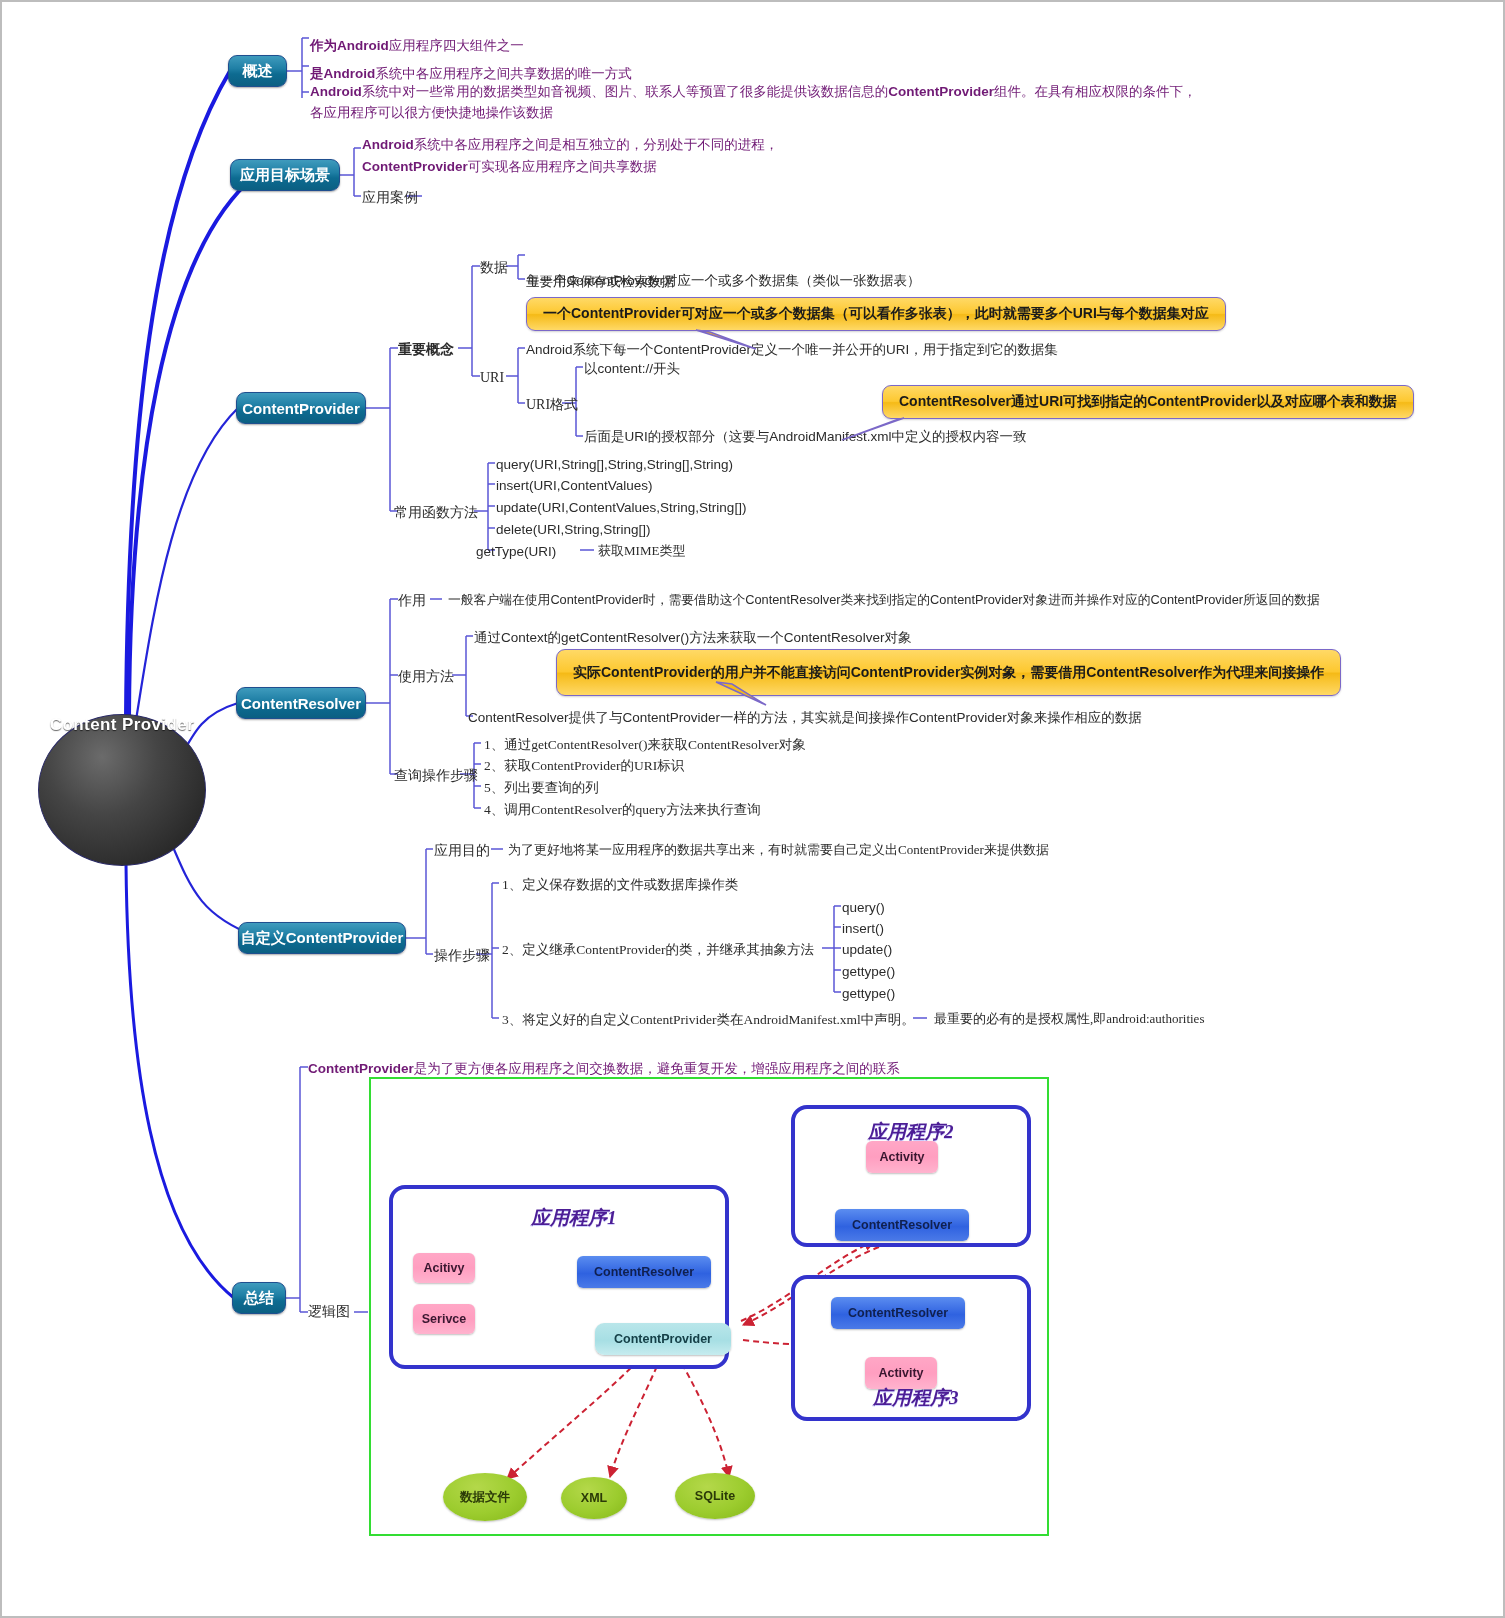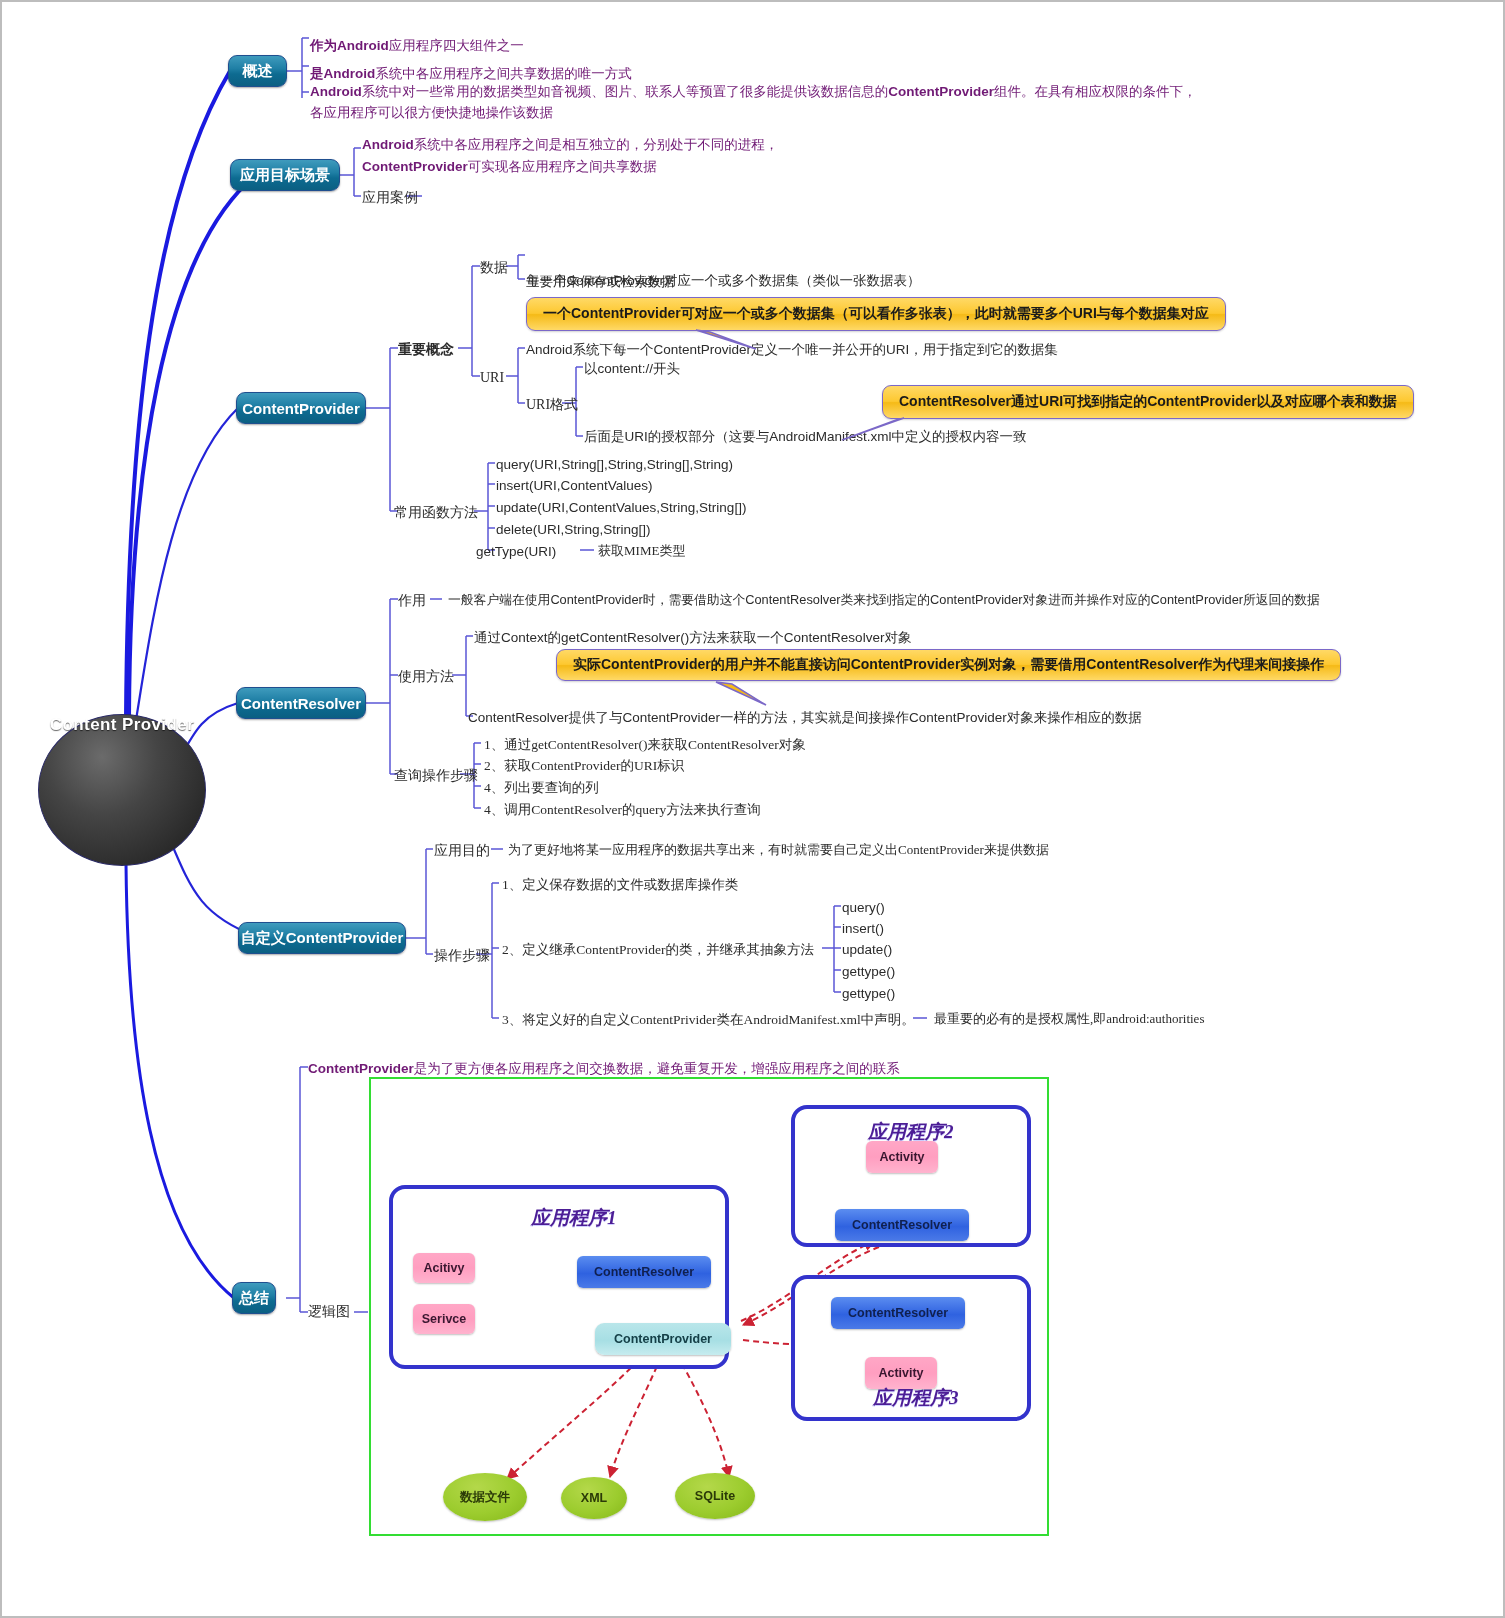--- a/index.html
+++ b/index.html
@@ -251,21 +251,21 @@
 </div>
 
 <div class="branch-pill" style="left:234px; top:685px; width:130px;">
   <span>ContentResolver</span>
 </div>
 
 <div class="branch-pill" style="left:236px; top:920px; width:168px;">
   <span>自定义ContentProvider</span>
 </div>
 
-<div class="branch-pill" style="left:230px; top:1280px; width:44px;">
+<div class="branch-pill" style="left:230px; top:1280px; width:54px;">
   <span>总结</span>
 </div>
 
 <div class="rt" style="left:308px; top:34px;">
   <b>作为Android</b>应用程序四大组件之一
 </div>
 <div class="rt" style="left:308px; top:62px;">
   <b>是Android</b>系统中各应用程序之间共享数据的唯一方式
 </div>
 <div class="rt" style="left:360px; top:132px; line-height:1.6;">
@@ -314,31 +314,31 @@
   <path d="M64,2 L2,24 L56,4 Z" fill="#f5ba17" stroke="#7b68c8" stroke-width="1.5"></path>
 </svg>
 
 <div class="tnode serif" style="left:396px; top:589px; font-size:14px;">作用</div>
 <div class="tnode" style="left:446px; top:589px; font-size:12.8px;">一般客户端在使用ContentProvider时，需要借助这个ContentResolver类来找到指定的ContentProvider对象进而并操作对应的ContentProvider所返回的数据</div>
 
 <div class="tnode serif" style="left:396px; top:665px; font-size:14px;">使用方法</div>
 <div class="tnode" style="left:472px; top:626px;">通过Context的getContentResolver()方法来获取一个ContentResolver对象</div>
 <div class="tnode" style="left:466px; top:706px;">ContentResolver提供了与ContentProvider一样的方法，其实就是间接操作ContentProvider对象来操作相应的数据</div>
 
-<div class="callout" style="left:554px; top:647px; height:32px;">
+<div class="callout" style="left:554px; top:647px; height:47px;">
   <span>实际ContentProvider的用户并不能直接访问ContentProvider实例对象，需要借用ContentResolver作为代理来间接操作</span>
 </div>
 <svg class="callout-tail" style="left:710px; top:679px; width:60px; height:26px;" viewBox="0 0 60 26">
   <path d="M4,1 L54,24 L20,3 Z" fill="#f5ba17" stroke="#7b68c8" stroke-width="1.5"></path>
 </svg>
 
 <div class="tnode serif" style="left:392px; top:764px; font-size:14px;">查询操作步骤</div>
 <div class="tnode serif" style="left:482px; top:733px;">1、通过getContentResolver()来获取ContentResolver对象</div>
 <div class="tnode serif" style="left:482px; top:754px;">2、获取ContentProvider的URI标识</div>
-<div class="tnode serif" style="left:482px; top:776px;">4、列出要查询的列</div>
+<div class="tnode serif" style="left:482px; top:776px;">5、列出要查询的列</div>
 <div class="tnode serif" style="left:482px; top:798px;">4、调用ContentResolver的query方法来执行查询</div>
 
 <div class="tnode serif" style="left:432px; top:839px; font-size:14px;">应用目的</div>
 <div class="tnode serif" style="left:506px; top:839px; font-size:13px;">为了更好地将某一应用程序的数据共享出来，有时就需要自己定义出ContentProvider来提供数据</div>
 
 <div class="tnode serif" style="left:432px; top:944px; font-size:14px;">操作步骤</div>
 <div class="tnode serif" style="left:500px; top:873px;">1、定义保存数据的文件或数据库操作类</div>
 <div class="tnode serif" style="left:500px; top:938px;">2、定义继承ContentProvider的类，并继承其抽象方法</div>
 <div class="tnode serif" style="left:500px; top:1008px;">3、将定义好的自定义ContentPrivider类在AndroidManifest.xml中声明。</div>
 <div class="tnode serif" style="left:932px; top:1008px; font-size:13px;">最重要的必有的是授权属性,即android:authorities</div>

